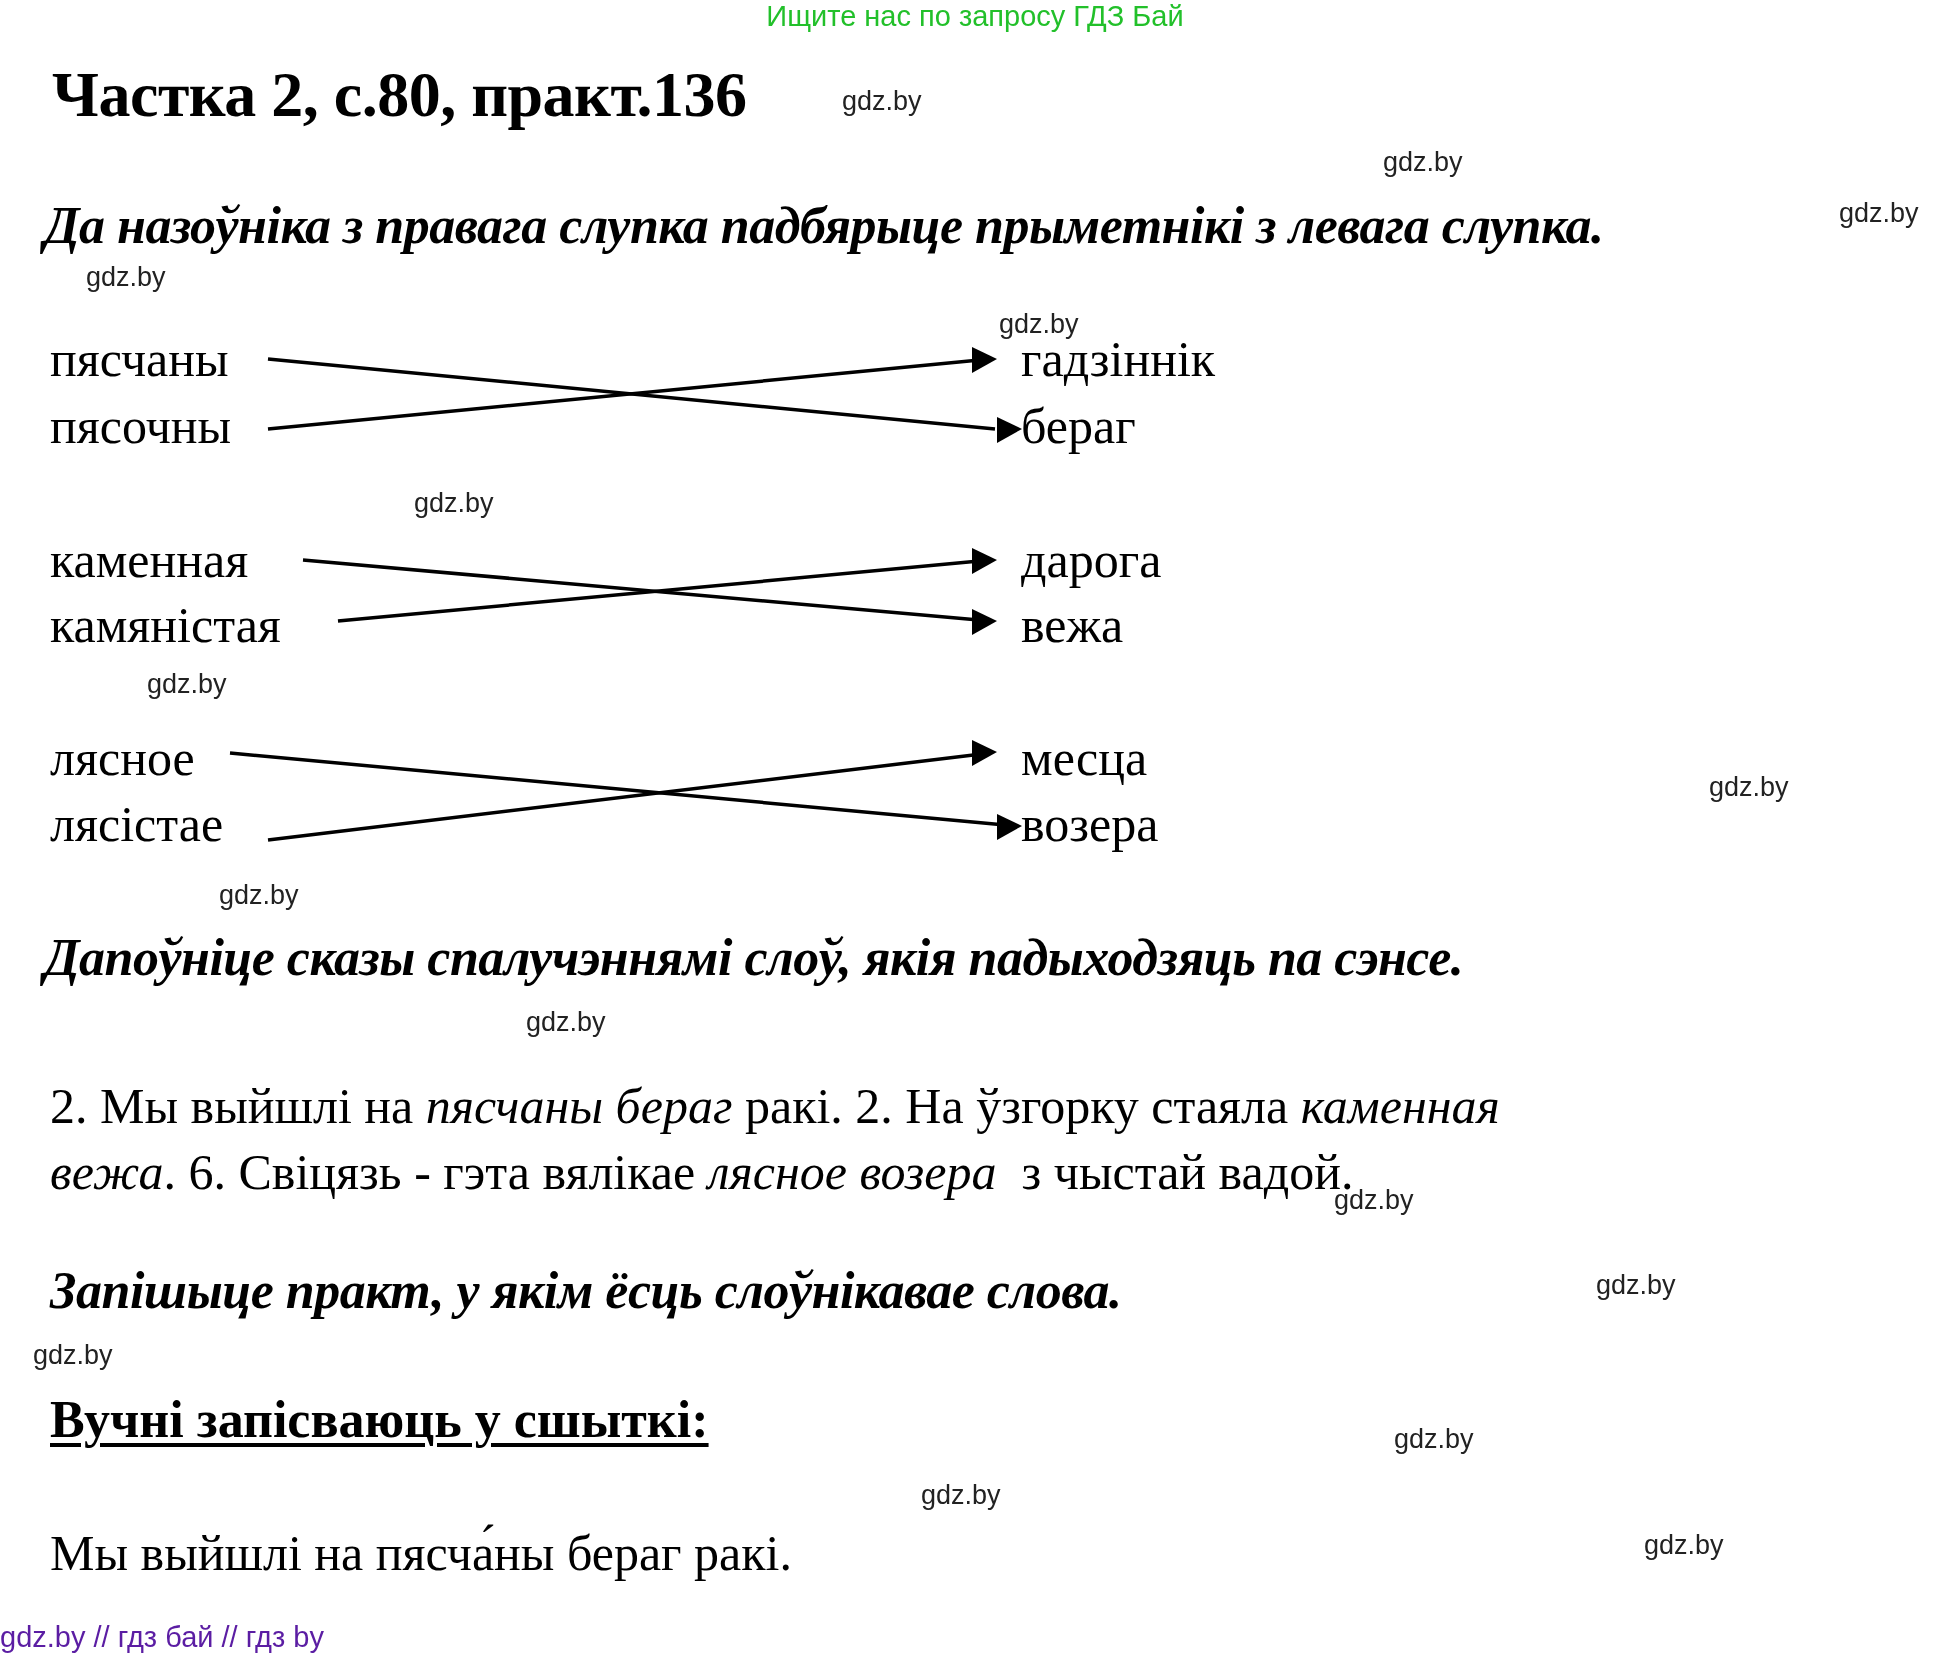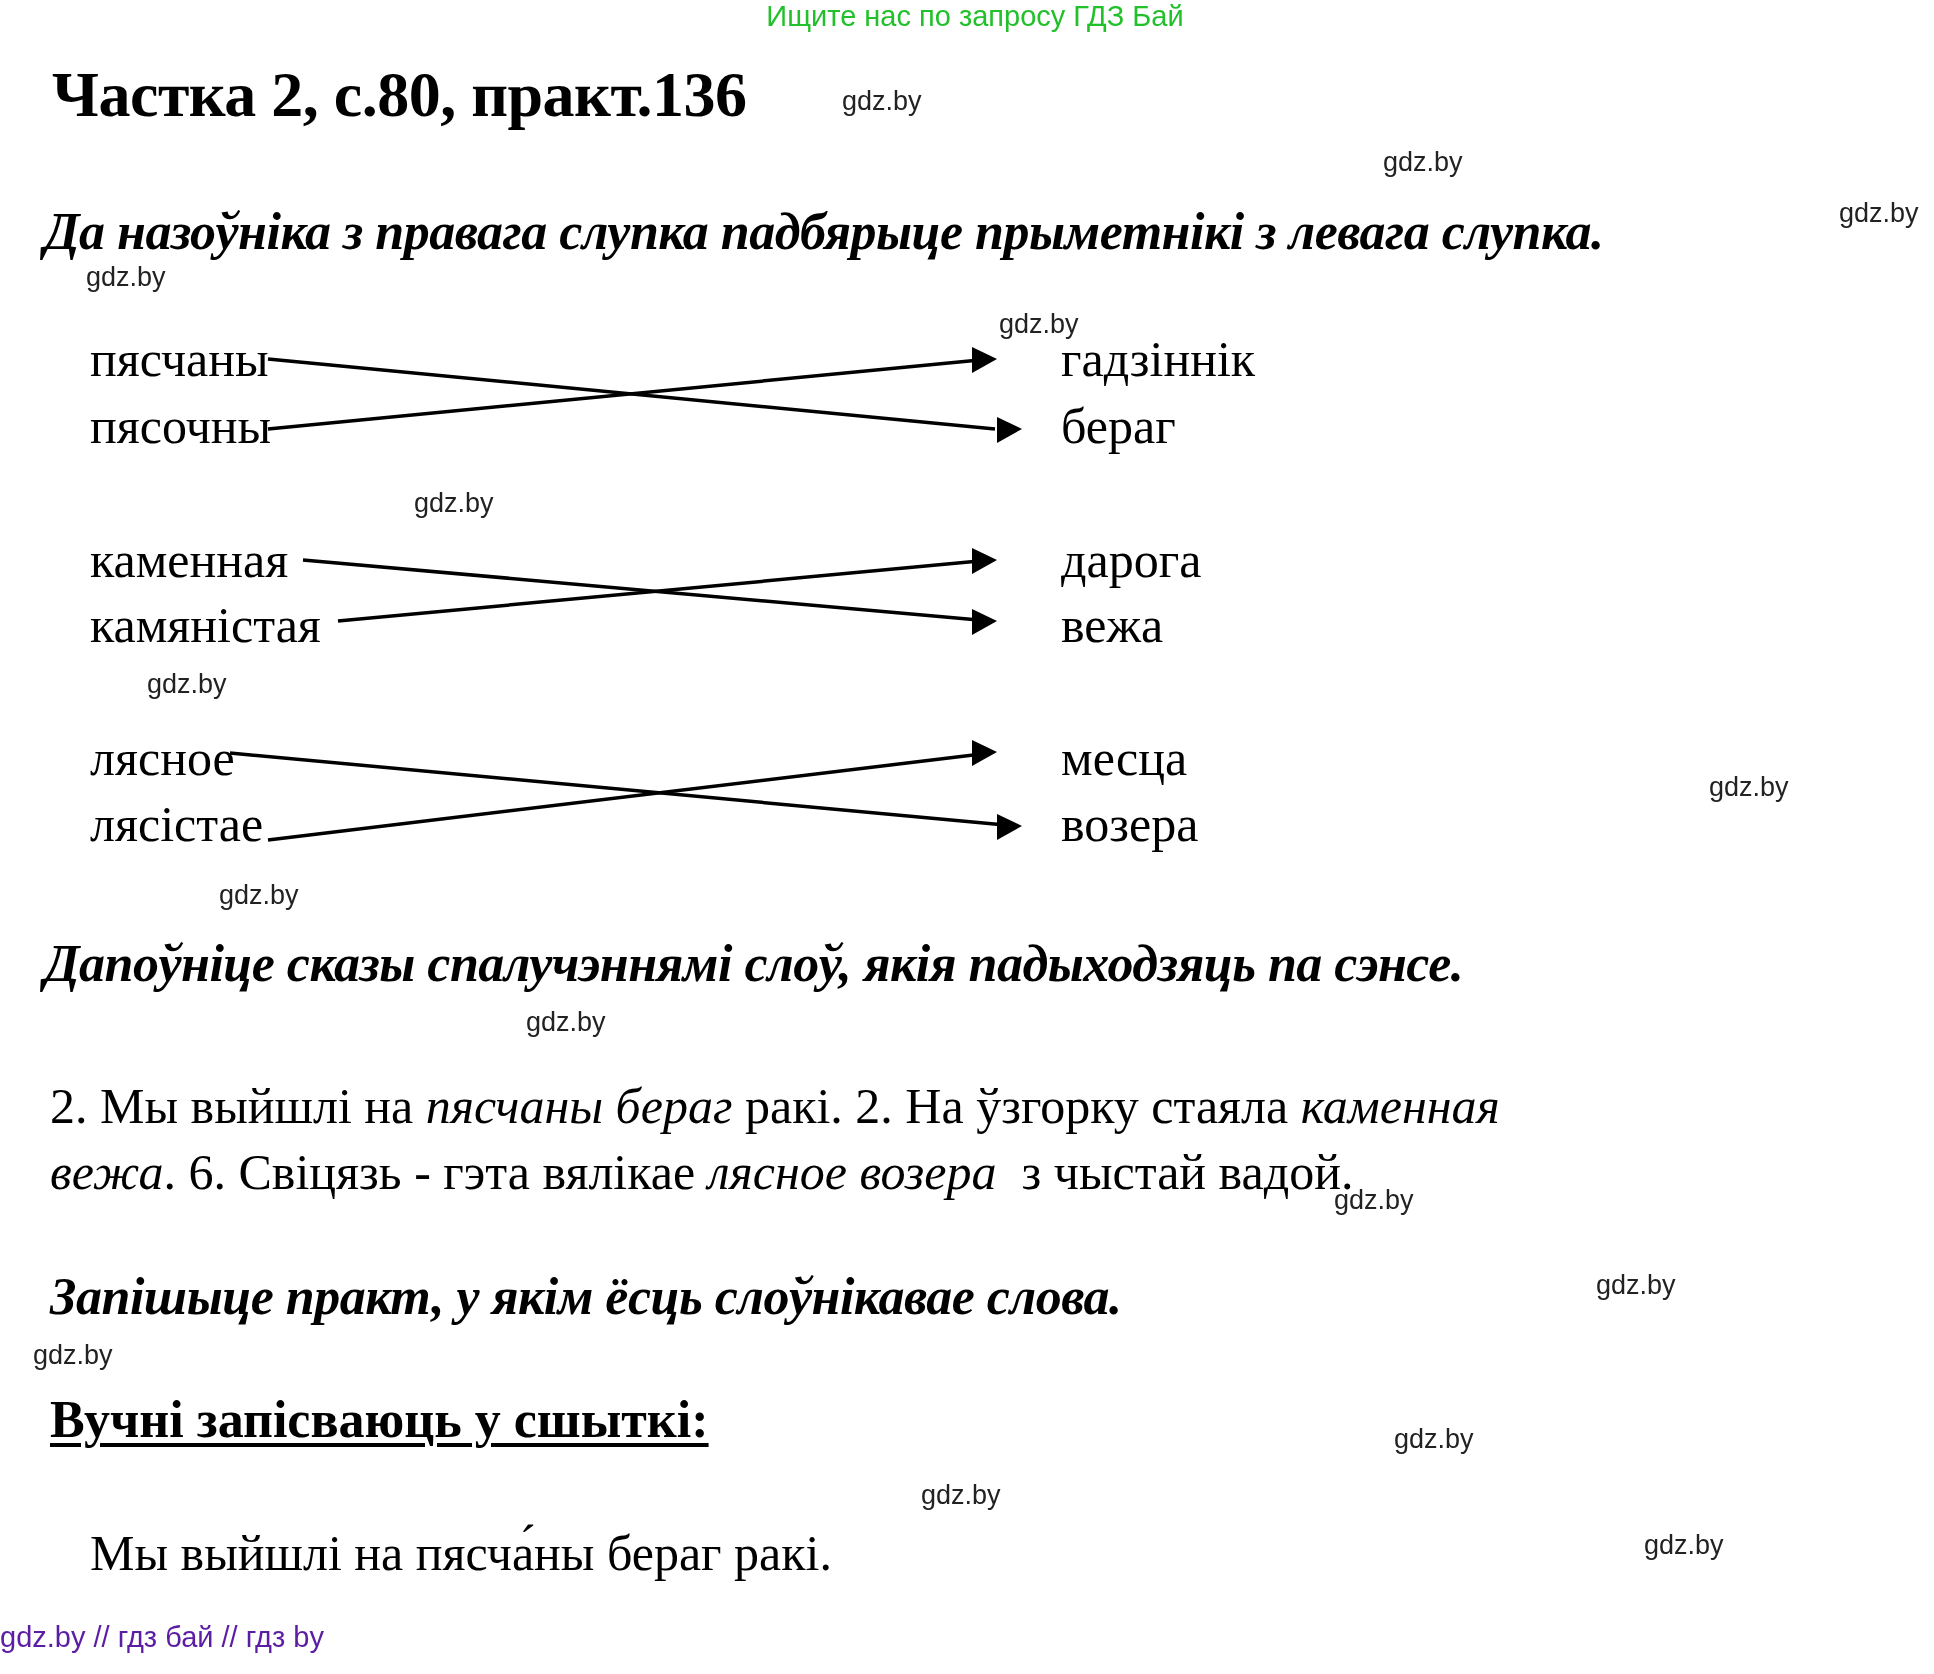--- a/index.html
+++ b/index.html
@@ -1,22 +1,22 @@
 <!DOCTYPE html>
 <html><head>
 <meta charset="utf-8">
 <style>
   html,body{margin:0;padding:0;background:#fff;}
   body{width:1934px;height:1674px;position:relative;overflow:hidden;font-family:"Liberation Serif",serif;color:#000;}
   .abs{position:absolute;white-space:nowrap;}
   .green{font-family:"Liberation Sans",sans-serif;color:#22c02a;font-size:29px;left:0;width:1950px;text-align:center;top:0;}
   .title{left:52px;top:58px;font-size:64px;font-weight:bold;letter-spacing:-0.5px;}
   .wm{font-family:"Liberation Sans",sans-serif;font-size:27px;color:#222;}
-  .task{font-size:52px;font-weight:bold;font-style:italic;letter-spacing:-0.5px;margin-top:6px;}
-  .word{font-size:50px;margin-left:40px;}
+  .task{font-size:52px;font-weight:bold;font-style:italic;letter-spacing:-0.5px;}
+  .word{font-size:50px;}
   .sent{font-size:50px;line-height:68px;}
   .sent i{font-style:italic;text-align:center;}
   .answer-head{font-size:52px;font-weight:bold;text-decoration:underline;text-decoration-thickness:4px;text-underline-offset:6px;}
   .footer{font-family:"Liberation Sans",sans-serif;color:#5b1da3;font-size:29px;left:0;width:1934px;text-align:left;}
   svg{position:absolute;left:0;top:0;}
 </style>
 </head>
 <body>
 
 <div class="abs green">Ищите нас по запросу ГДЗ Бай</div>

